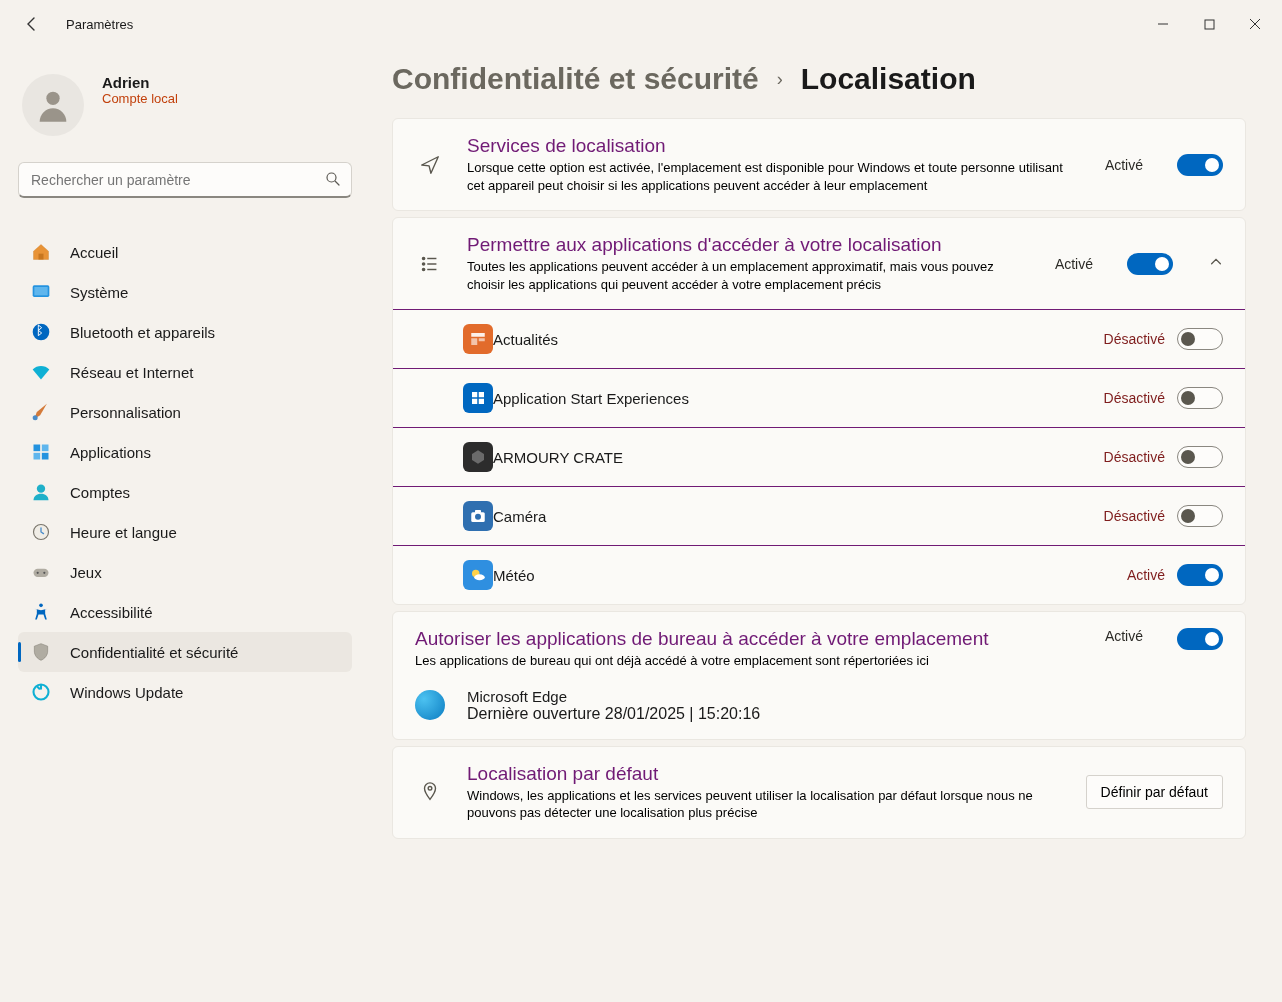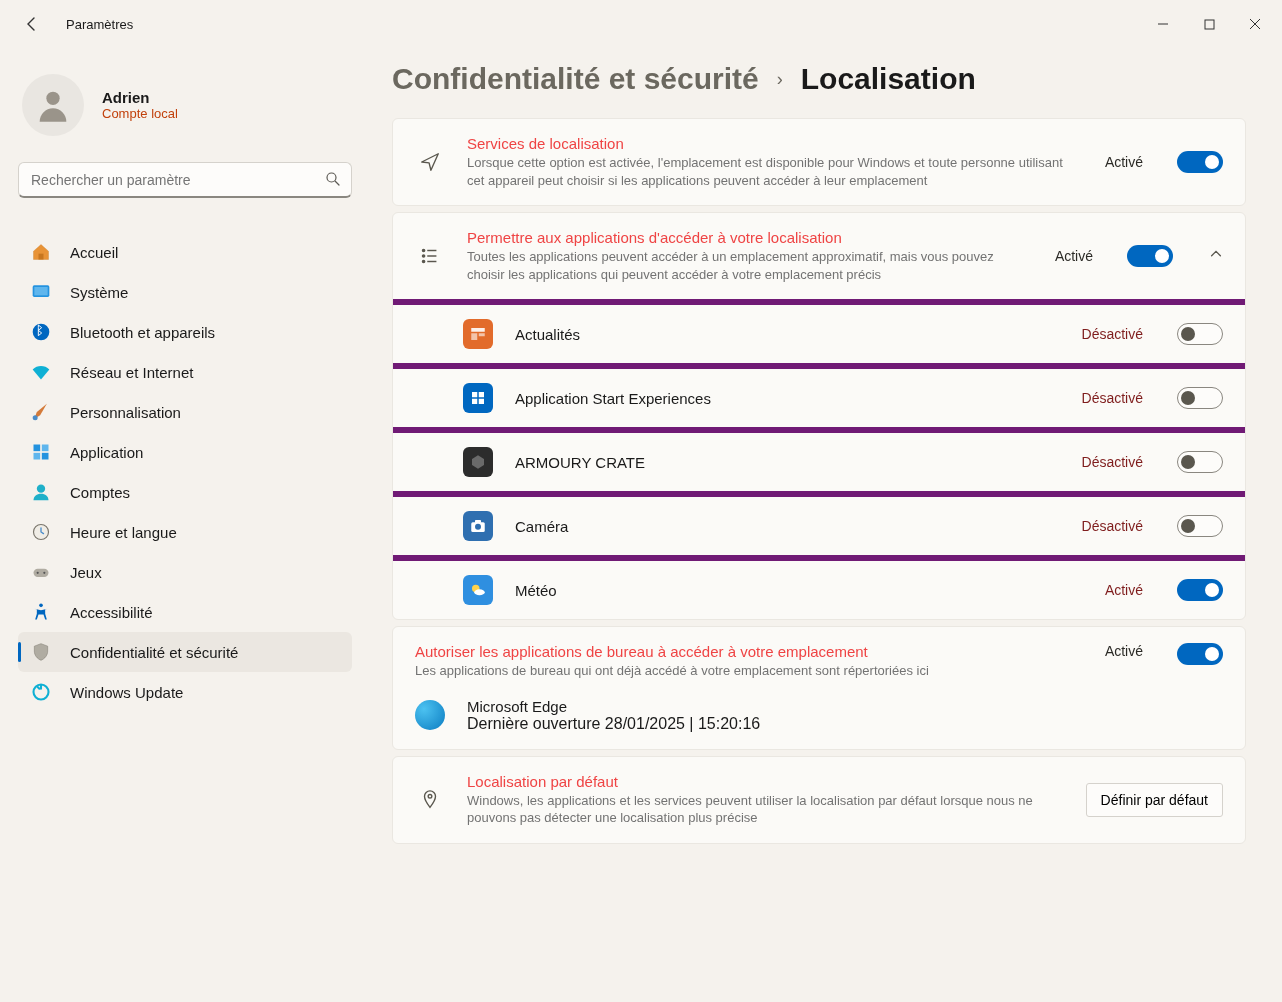--- a/index.html
+++ b/index.html
@@ -7,21 +7,21 @@
 
 .titlebar { height: 48px; display: flex; align-items: center; padding: 12px 4px; }
 .titlebar .back { width: 40px; height: 40px; display: flex; align-items: center; justify-content: center; margin-left: 8px; }
 .titlebar .title { margin-left: 14px; font-size: 13px; }
 .titlebar .spacer { flex: 1; }
 .titlebar .win-btn { width: 46px; height: 32px; display: flex; align-items: center; justify-content: center; }
 
 .shell { display: flex; height: calc(1002px - 48px); }
 
 .sidebar { width: 370px; padding: 12px 18px 0 18px; display: flex; flex-direction: column; }
-.user { display: flex; align-items: center; gap: 18px; margin: 14px 0 26px 4px; }
+.user { display: flex; gap: 18px; margin: 14px 0 26px 4px; }
 .avatar { width: 62px; height: 62px; border-radius: 50%; background: #e9e6e1; display: flex; align-items: center; justify-content: center; }
 .avatar svg { width: 40px; height: 40px; fill: #9a948a; }
 .user .name { font-size: 15px; font-weight: 600; }
 .user .sub { font-size: 13px; color: #c2410c; }
 
 .search { position: relative; margin-bottom: 34px; }
 .search input { width: 100%; height: 36px; border: 1px solid #d5d2cc; border-bottom: 2px solid #8a8780; border-radius: 6px; background: #fdfcfa; padding: 0 40px 0 12px; font-size: 14px; outline: none; }
 .search .icon { position: absolute; right: 10px; top: 8px; color: #5c5a54; }
 
 .nav { display: flex; flex-direction: column; gap: 0; }
@@ -33,26 +33,26 @@
 .main { flex: 1; padding: 14px 36px 0 22px; overflow-y: auto; }
 .breadcrumb { display: flex; align-items: center; gap: 18px; margin-bottom: 22px; }
 .breadcrumb .bc1 { font-size: 30px; font-weight: 600; color: #6b685f; }
 .breadcrumb .chev { font-size: 18px; color: #6b685f; }
 .breadcrumb .bc2 { font-size: 30px; font-weight: 600; }
 
 .card { background: #fbfaf7; border: 1px solid #eae7e1; border-radius: 6px; margin-bottom: 6px; }
 .row { display: flex; align-items: center; padding: 16px 22px; gap: 22px; }
 .row .ic { width: 30px; display: flex; justify-content: center; color: #5a574e; }
 .row .txt { flex: 1; }
-.row .ttl { font-size: 15px; font-weight: 400; color: #ef4444; }
-.row .desc { font-size: 13px; color: #737373; margin-top: 2px; line-height: 1.35; }
+.row .ttl { font-size: 19px; font-weight: 400; color: #701a75; }
+.row .desc { font-size: 13px; color: #000000; margin-top: 2px; line-height: 1.35; }
 .row .state { font-size: 14px; color: #2b2a26; margin-right: 12px; }
 .row .chevron { margin-left: 14px; color: #5a574e; }
 
-.app-row { border-top: 6px solid #701a75; padding: 14px 22px 14px 70px; display: flex; align-items: center; gap: 22px; }
+.app-row { border-top: 1px solid #701a75; padding: 14px 22px 14px 70px; display: flex; align-items: center; }
 .app-row .app-ic { width: 30px; height: 30px; border-radius: 6px; display: flex; align-items: center; justify-content: center; font-size: 16px; }
 .app-row .app-name { flex: 1; font-size: 15px; }
 .app-row .state { font-size: 14px; color: #7f1d1d; margin-right: 12px; }
 
 .toggle { width: 46px; height: 22px; border-radius: 11px; position: relative; }
 .toggle .knob { position: absolute; width: 14px; height: 14px; border-radius: 50%; top: 4px; }
 .toggle.on { background: #0067c0; }
 .toggle.on .knob { right: 4px; background: #fff; }
 .toggle.off { background: #fdfcfa; border: 1px solid #8a8780; }
 .toggle.off .knob { left: 3px; top: 3px; background: #5a574e; }
@@ -155,21 +155,21 @@
         </div>
         <div class="nav-item">
           <span class="nav-icon">
             <svg width="20" height="20" viewBox="0 0 24 24">
               <rect x="3" y="3" width="8" height="8" fill="#2493df"></rect>
               <rect x="13" y="3" width="8" height="8" fill="#5fb6ed"></rect>
               <rect x="3" y="13" width="8" height="8" fill="#5fb6ed"></rect>
               <rect x="13" y="13" width="8" height="8" fill="#2493df"></rect>
             </svg>
           </span>
-          <span>Application</span>
+          <span>Applications</span>
         </div>
         <div class="nav-item">
           <span class="nav-icon">
             <svg width="20" height="20" viewBox="0 0 24 24">
               <circle cx="12" cy="8" r="5" fill="#1fb0c9"></circle>
               <path d="M3 22c0-5 4-8 9-8s9 3 9 8z" fill="#1fb0c9"></path>
             </svg>
           </span>
           <span>Comptes</span>
         </div>

